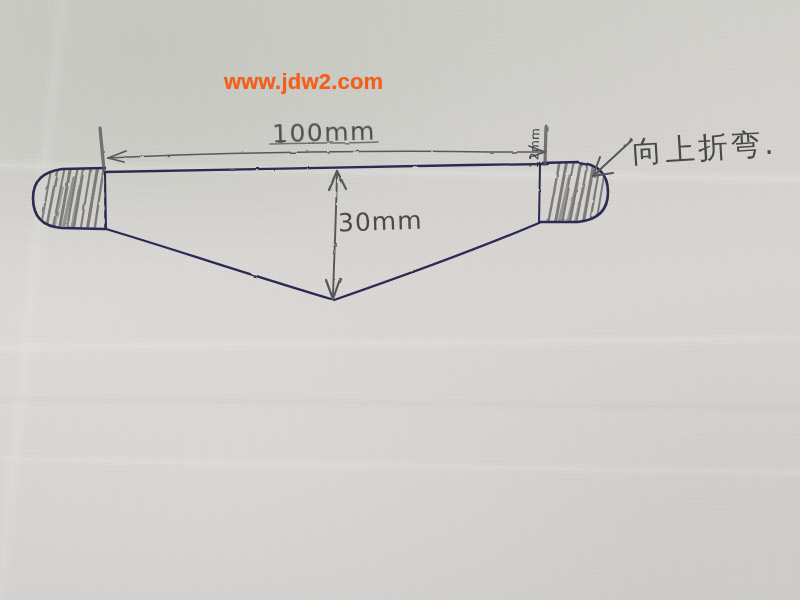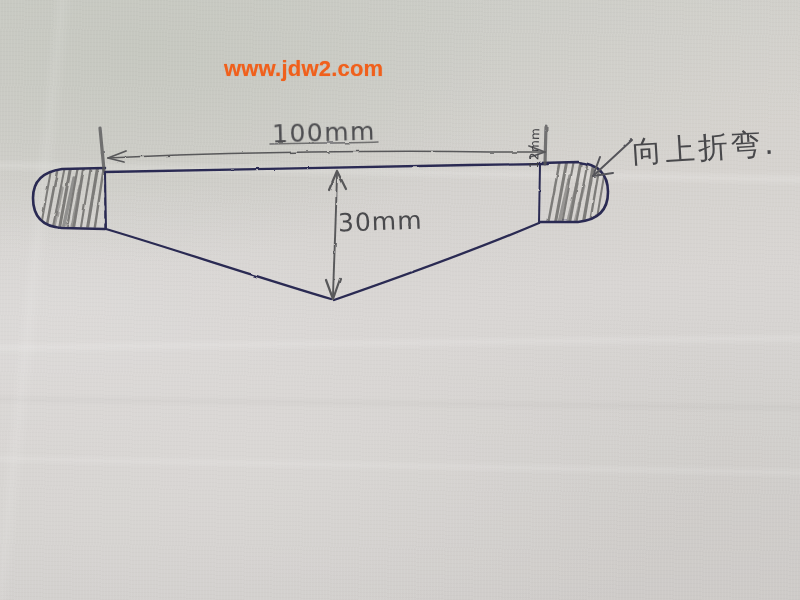--- a/index.html
+++ b/index.html
@@ -53,21 +53,21 @@
   
   #drawing {
     position: absolute;
     inset: 0;
   }
 
   
   .watermark {
     position: absolute;
     left: 224px;
-    top: 56px;
+    top: 69px;
     font-size: 22px;
     font-weight: 700;
     letter-spacing: 0.2px;
     color: #f0601c;
     text-shadow: 0 0 1px rgba(240,96,28,0.55);
     white-space: nowrap;
   }
   .hand {
     position: absolute;
     color: #4a4a4c;

